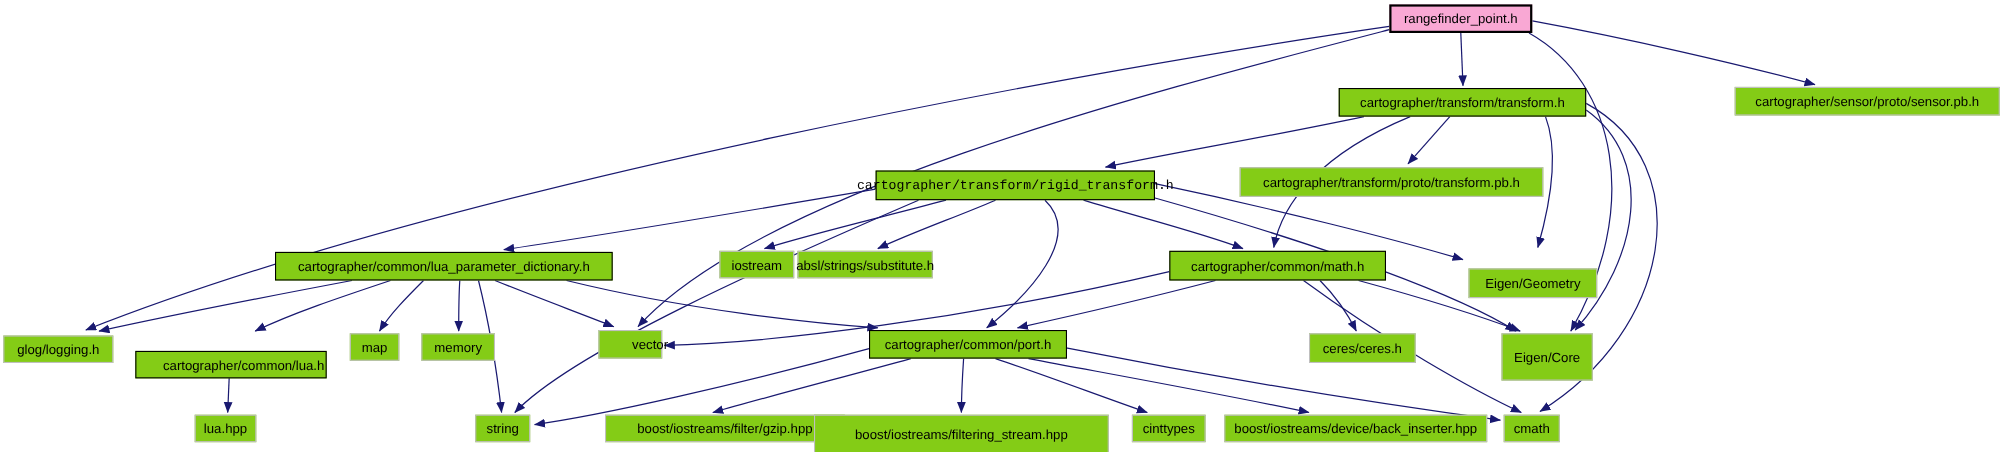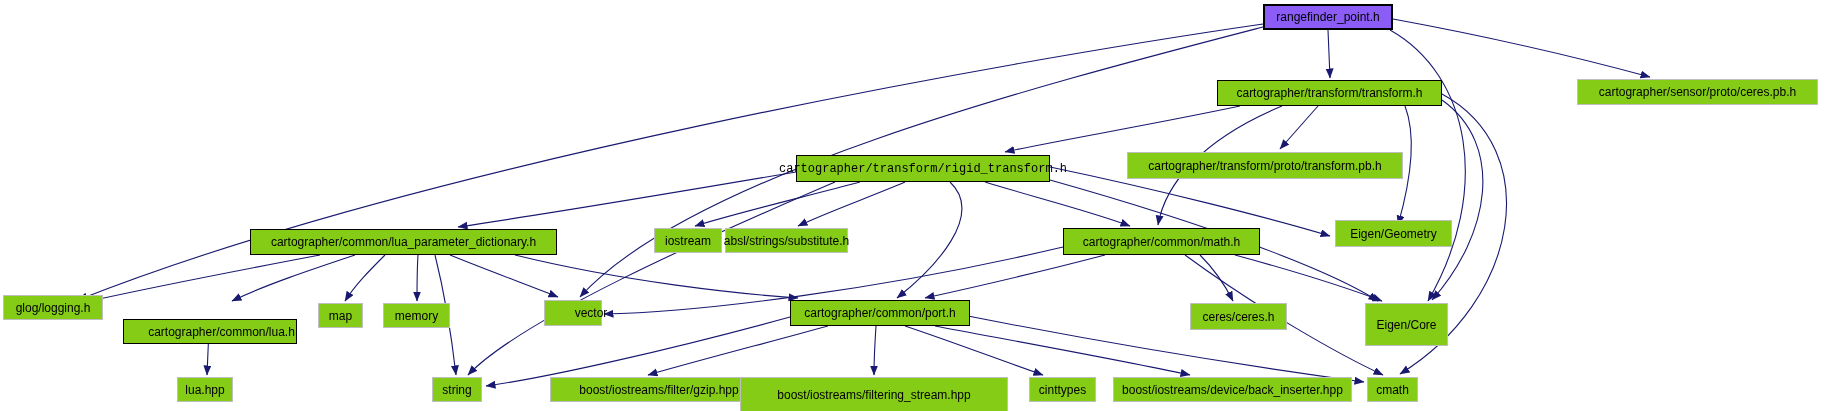--- a/index.html
+++ b/index.html
@@ -15,21 +15,21 @@
     position:absolute;
     display:flex;align-items:center;justify-content:center;
     box-sizing:border-box;
     background:#84cc16;
     border:1px solid #bfbfbf;
     font-size:12px;color:#000000;
     white-space:nowrap;
     z-index:2;
   }
   .node.internal{border:1px solid #000000;}
-  .node.root{border:2px solid #000000;background:#8b5cf6;}
+  .node.root{border:2px solid #000000;background:#f9a8d4;}
   .edge{fill:none;stroke:#191970;stroke-width:1.1px;}
 </style>
 </head>
 <body>
 
 <div id="canvas">
   <svg id="edge-layer" xmlns="http://www.w3.org/2000/svg" width="1825" height="411">
     <defs>
       <marker id="arrow" markerWidth="11" markerHeight="9" refX="9.5" refY="4" orient="auto" markerUnits="userSpaceOnUse">
         <path d="M0,0 L10,4 L0,8 z" fill="#191970"></path>
@@ -77,44 +77,44 @@
       </g>
   </svg>
   <div id="nodes">
       <div class="node root" style="left: 1263px; top: 4px; width: 130px; height: 26px;">
         <span>rangefinder_point.h</span>
       </div>
       <div class="node internal" style="left: 1217px; top: 80px; width: 225px; height: 26px;">
         <span>cartographer/transform/transform.h</span>
       </div>
       <div class="node external" style="left: 1577px; top: 79px; width: 241px; height: 26px;">
-        <span>cartographer/sensor/proto/ceres.pb.h</span>
+        <span>cartographer/sensor/proto/sensor.pb.h</span>
       </div>
       <div class="node internal" style="left: 796px; top: 155px; width: 254px; height: 27px; font-family: Liberation Mono, monospace;">
         <span>cartographer/transform/rigid_transform.h</span>
       </div>
       <div class="node external" style="left: 1127px; top: 152px; width: 276px; height: 27px;">
         <span>cartographer/transform/proto/transform.pb.h</span>
       </div>
       <div class="node internal" style="left: 250px; top: 229px; width: 307px; height: 26px;">
         <span>cartographer/common/lua_parameter_dictionary.h</span>
       </div>
       <div class="node external" style="left: 654px; top: 228px; width: 68px; height: 25px; text-align: center;">
         <span>iostream</span>
       </div>
       <div class="node external" style="left: 725px; top: 228px; width: 123px; height: 25px;">
         <span>absl/strings/substitute.h</span>
       </div>
       <div class="node internal" style="left: 1063px; top: 228px; width: 197px; height: 27px;">
         <span>cartographer/common/math.h</span>
       </div>
-      <div class="node external" style="left: 1335px; top: 220px; width: 117px; height: 27px; align-items: center;">
+      <div class="node external" style="left: 1335px; top: 244px; width: 117px; height: 27px; align-items: center;">
         <span>Eigen/Geometry</span>
       </div>
-      <div class="node external" style="left: 3px; top: 295px; width: 100px; height: 25px;">
+      <div class="node external" style="left: 3px; top: 305px; width: 100px; height: 25px;">
         <span>glog/logging.h</span>
       </div>
       <div class="node internal" style="left: 123px; top: 319px; width: 174px; height: 25px; padding-left: 23px;">
         <span>cartographer/common/lua.h</span>
       </div>
       <div class="node external" style="left: 318px; top: 303px; width: 45px; height: 25px;">
         <span>map</span>
       </div>
       <div class="node external" style="left: 383px; top: 303px; width: 67px; height: 25px;">
         <span>memory</span>

